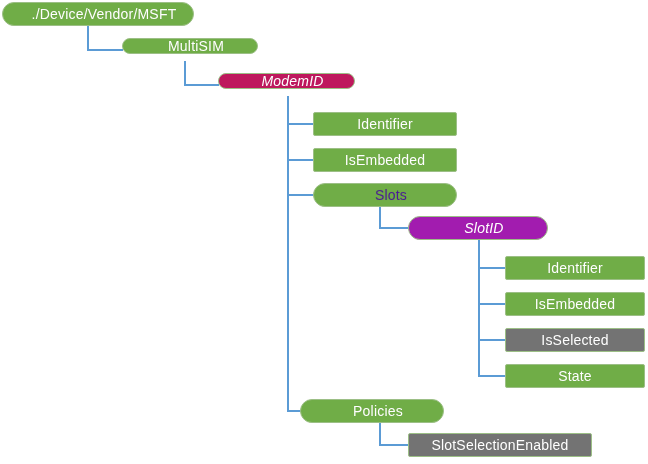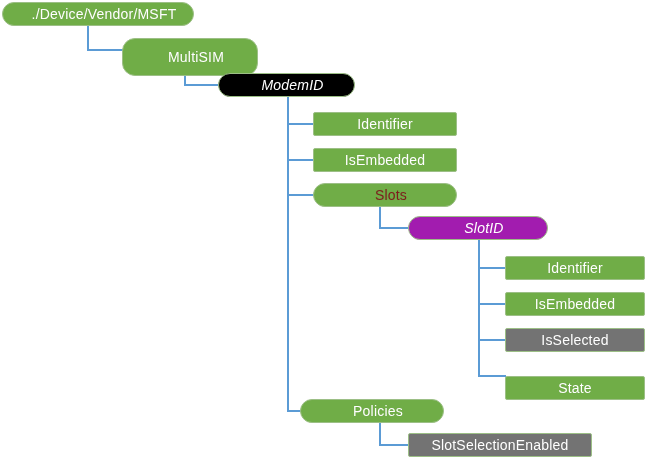--- a/index.html
+++ b/index.html
@@ -70,48 +70,48 @@
       <path d="M 479 240 L 479 268 L 505 268" fill="none" stroke="#5B9BD5" stroke-width="2" stroke-linecap="square"></path>
       <path d="M 479 240 L 479 304 L 505 304" fill="none" stroke="#5B9BD5" stroke-width="2" stroke-linecap="square"></path>
       <path d="M 479 240 L 479 340 L 505 340" fill="none" stroke="#5B9BD5" stroke-width="2" stroke-linecap="square"></path>
       <path d="M 479 240 L 479 376 L 505 376" fill="none" stroke="#5B9BD5" stroke-width="2" stroke-linecap="square"></path>
       <path d="M 380 423 L 380 445 L 408 445" fill="none" stroke="#5B9BD5" stroke-width="2" stroke-linecap="square"></path>
     </svg>
   <div id="node-layer">
       <div class="node pill" style="left: 2px; top: 2px; width: 192px; height: 24px; background: rgb(112, 173, 71); border-color: rgb(156, 191, 134); color: rgb(255, 255, 255);">
         <span class="label">./Device/Vendor/MSFT</span>
       </div>
-      <div class="node pill" style="left: 122px; top: 38px; width: 136px; height: 38px; background: rgb(112, 173, 71); border-color: rgb(156, 191, 134); color: rgb(255, 255, 255); align-items: center;">
+      <div class="node pill" style="left: 122px; top: 38px; width: 136px; height: 16px; background: rgb(112, 173, 71); border-color: rgb(156, 191, 134); color: rgb(255, 255, 255); align-items: center;">
         <span class="label">MultiSIM</span>
       </div>
-      <div class="node pill italic" style="left: 218px; top: 73px; width: 137px; height: 24px; background: #000000; border-color: rgb(156, 191, 134); color: rgb(255, 255, 255);">
+      <div class="node pill italic" style="left: 218px; top: 73px; width: 137px; height: 16px; background: #be185d; border-color: rgb(156, 191, 134); color: rgb(255, 255, 255);">
         <span class="label">ModemID</span>
       </div>
       <div class="node rect" style="left: 313px; top: 112px; width: 144px; height: 24px; background: rgb(112, 173, 71); border-color: rgb(156, 191, 134); color: rgb(255, 255, 255);">
         <span class="label">Identifier</span>
       </div>
       <div class="node rect" style="left: 313px; top: 148px; width: 144px; height: 24px; background: rgb(112, 173, 71); border-color: rgb(156, 191, 134); color: rgb(255, 255, 255);">
         <span class="label">IsEmbedded</span>
       </div>
-      <div class="node pill" style="left: 313px; top: 183px; width: 144px; height: 24px; background: rgb(112, 173, 71); border-color: rgb(156, 191, 134); color: #7f1d1d;">
+      <div class="node pill" style="left: 313px; top: 183px; width: 144px; height: 24px; background: rgb(112, 173, 71); border-color: rgb(156, 191, 134); color: #4c1d95;">
         <span class="label">Slots</span>
       </div>
       <div class="node pill italic" style="left: 408px; top: 216px; width: 140px; height: 24px; background: #a21caf; border-color: rgb(156, 191, 134); color: rgb(255, 255, 255);">
         <span class="label">SlotID</span>
       </div>
       <div class="node rect" style="left: 505px; top: 256px; width: 140px; height: 24px; background: rgb(112, 173, 71); border-color: rgb(156, 191, 134); color: rgb(255, 255, 255);">
         <span class="label">Identifier</span>
       </div>
       <div class="node rect" style="left: 505px; top: 292px; width: 140px; height: 24px; background: rgb(112, 173, 71); border-color: rgb(156, 191, 134); color: rgb(255, 255, 255);">
         <span class="label">IsEmbedded</span>
       </div>
       <div class="node rect" style="left: 505px; top: 328px; width: 140px; height: 24px; background: #737373; border-color: rgb(156, 191, 134); color: rgb(255, 255, 255);">
         <span class="label">IsSelected</span>
       </div>
-      <div class="node rect" style="left: 505px; top: 376px; width: 140px; height: 24px; background: rgb(112, 173, 71); border-color: rgb(156, 191, 134); color: rgb(255, 255, 255);">
+      <div class="node rect" style="left: 505px; top: 364px; width: 140px; height: 24px; background: rgb(112, 173, 71); border-color: rgb(156, 191, 134); color: rgb(255, 255, 255);">
         <span class="label">State</span>
       </div>
       <div class="node pill" style="left: 300px; top: 399px; width: 144px; height: 24px; background: rgb(112, 173, 71); border-color: rgb(156, 191, 134); color: rgb(255, 255, 255);">
         <span class="label">Policies</span>
       </div>
       <div class="node rect" style="left: 408px; top: 433px; width: 184px; height: 24px; background: #737373; border-color: rgb(156, 191, 134); color: rgb(255, 255, 255);">
         <span class="label">SlotSelectionEnabled</span>
       </div>
     </div>
 </div>

